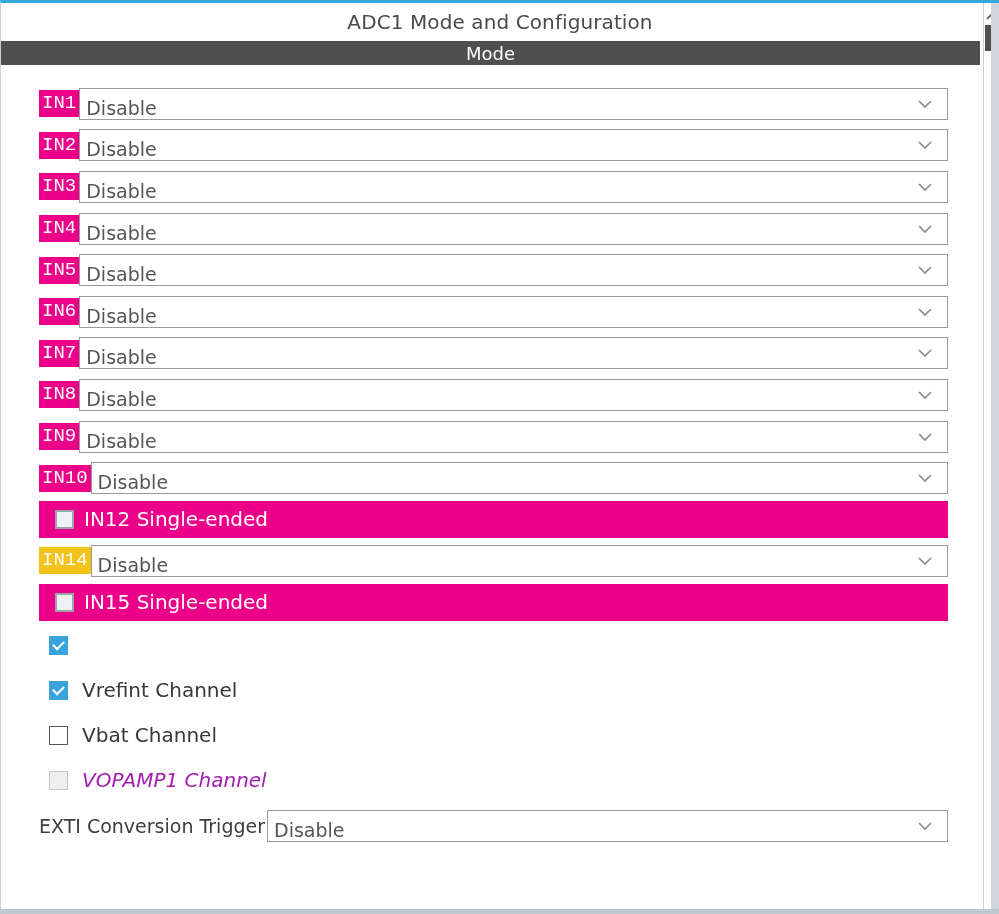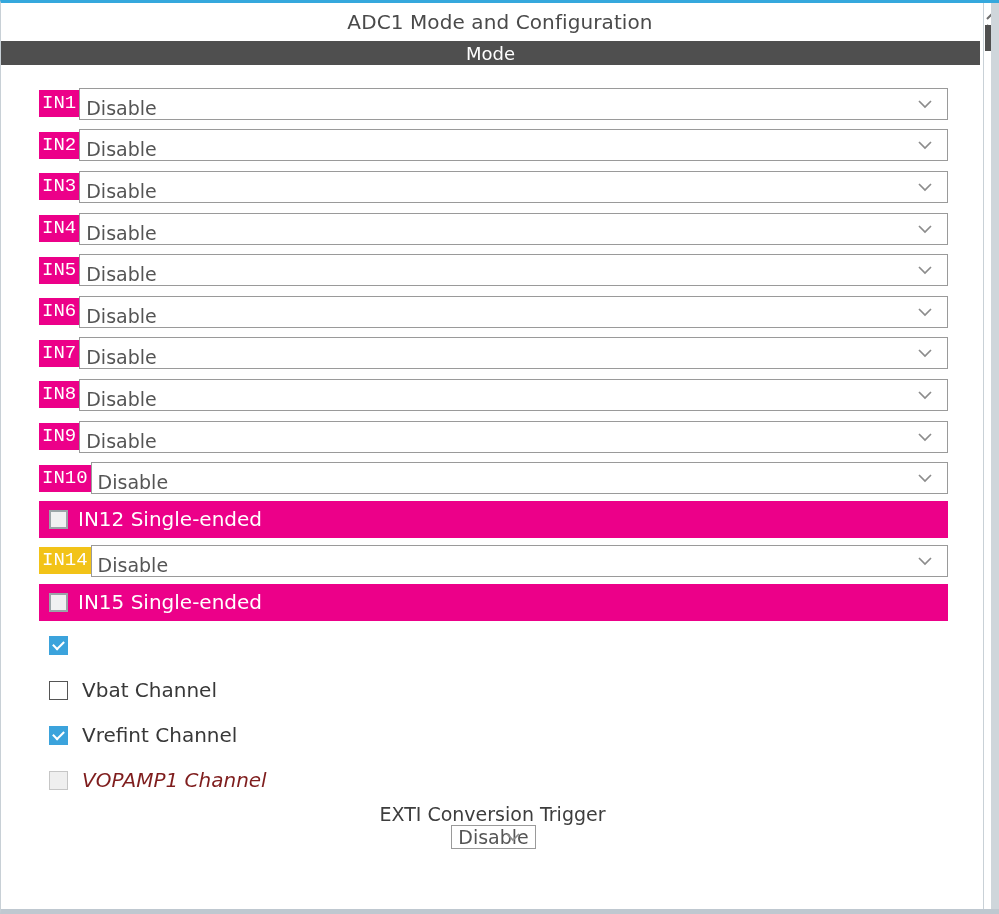--- a/index.html
+++ b/index.html
@@ -113,21 +113,21 @@
   }
   .chev svg { display: block; }
 
   
   .banner {
     display: flex;
     align-items: center;
     height: 37px;
     background: #EC0089;
     margin: 2px 33px 2px 38px;
-    padding-left: 10px;
+    padding-left: 16px;
   }
   .banner .bx-label {
     color: #ffffff;
     font-size: 20px;
     margin-left: 10px;
   }
 
   
   .cb {
     width: 19px; height: 19px;
@@ -164,32 +164,31 @@
     align-items: center;
     height: 45px;
     padding: 0 33px 0 48px;
   }
   .cb-row .cb-label {
     margin-left: 14px;
     font-size: 20px;
     color: #383838;
   }
   .cb-row.disabled .cb-label {
-    color: #7f1d1d;
+    color: #a21caf;
     font-style: italic;
     text-align: right;
   }
 
   
   .exti-row {
     display: flex;
     align-items: center;
     height: 46px;
     padding: 0 33px 0 38px;
-    flex-direction: column;
   }
   .exti-label {
     font-size: 19px;
     color: #3d3d3d;
     flex: 0 0 auto;
     padding-right: 2px;
   }
 
   
   .scrollbar {
@@ -371,26 +370,26 @@
           <span class="cb onbanner"></span>
           <span class="bx-label">IN15 Single-ended</span>
         </div>
       </div>
 
     <div id="extra-rows">
         <div class="cb-row">
           <span class="cb on"></span>
         </div>
         <div class="cb-row">
+          <span class="cb on"></span>
+          <span class="cb-label">Vrefint Channel</span>
+        </div>
+        <div class="cb-row">
           <span class="cb"></span>
           <span class="cb-label">Vbat Channel</span>
-        </div>
-        <div class="cb-row">
-          <span class="cb on"></span>
-          <span class="cb-label">Vrefint Channel</span>
         </div>
         <div class="cb-row disabled">
           <span class="cb dis"></span>
           <span class="cb-label">VOPAMP1 Channel</span>
         </div>
       </div>
 
     <div class="exti-row">
       <div class="exti-label">EXTI Conversion Trigger</div>
       <div class="combo">

